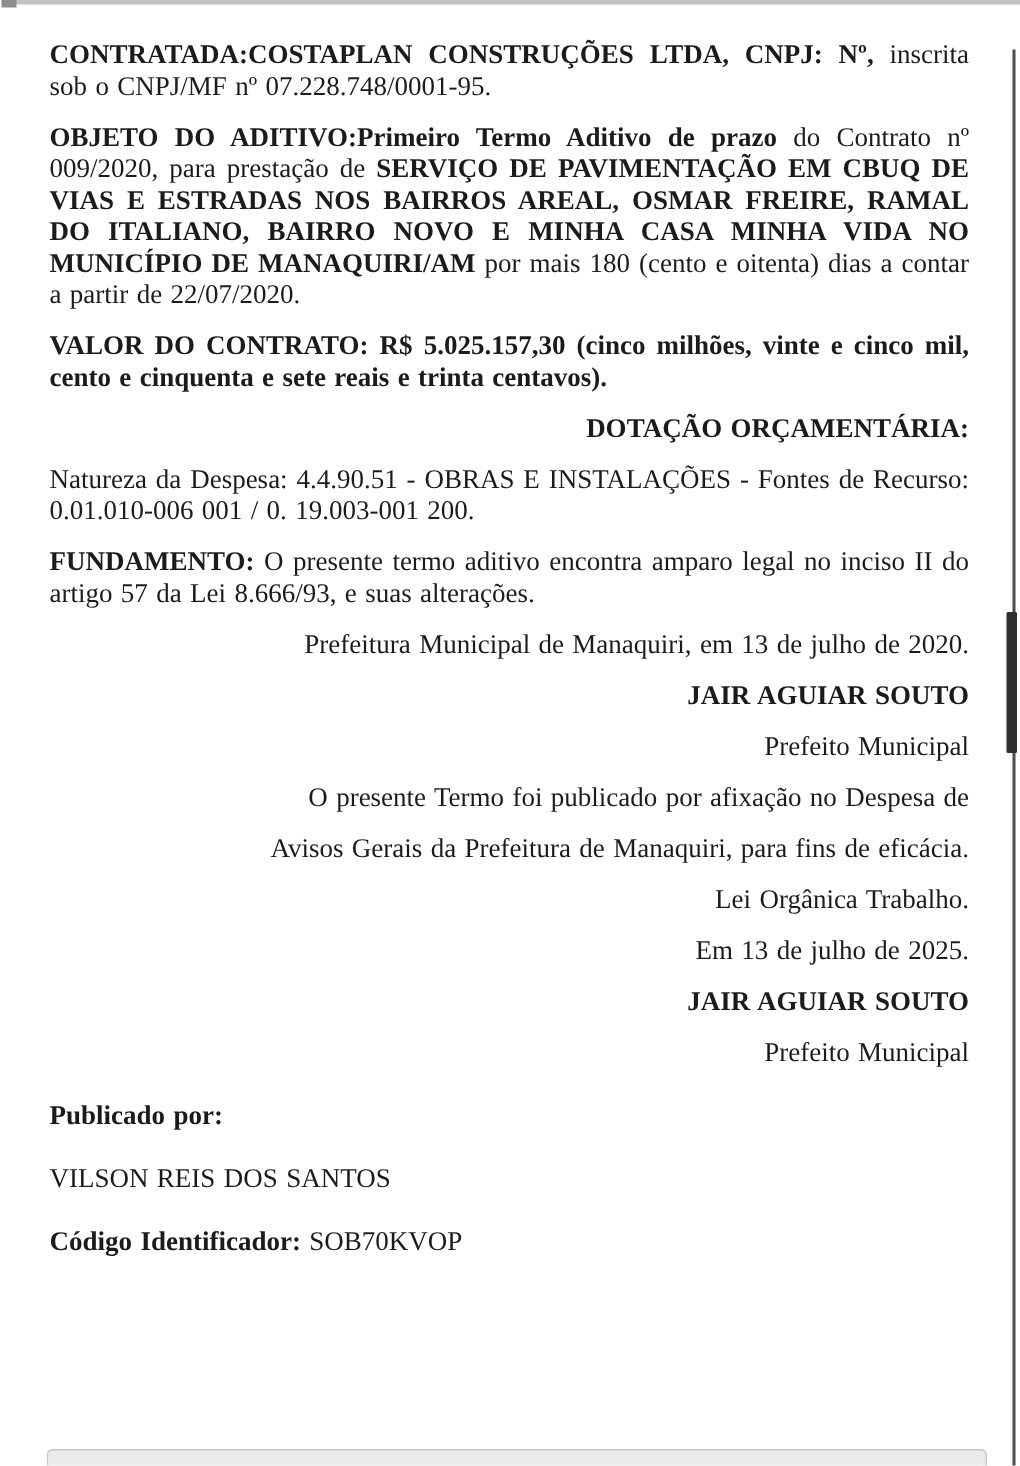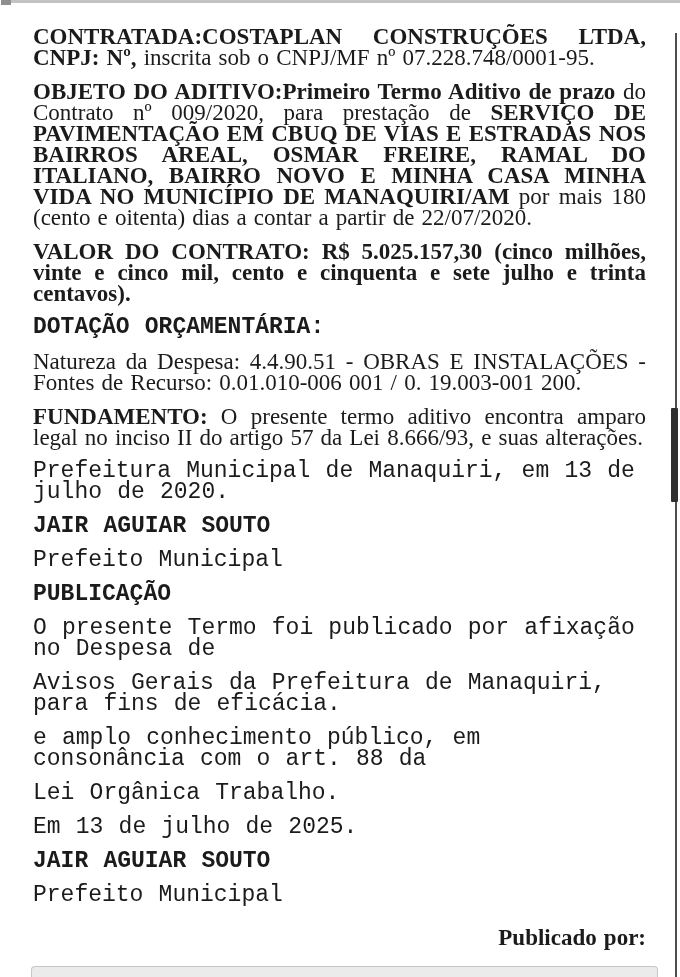--- a/index.html
+++ b/index.html
@@ -56,53 +56,52 @@
     box-sizing: border-box;
   }
   
   .doc {
     position: absolute;
     left: 33px; top: 26px;
     width: 613px;
   }
   p.para {
     margin: 0 0 13px 0;
-    font-size: 23px;
+    font-size: 18px;
     line-height: 21px;
     text-align: justify;
     word-spacing: 0.06em;
   }
-  p.para.left  { text-align: left; font-family: Liberation Mono, monospace; }
-  p.para.right { text-align: right; margin-top: 21px; }
+  p.para.left  { text-align: right; }
+  p.para.right { text-align: left; margin-top: 21px; }
   p.para.tight { margin-bottom: 0; }
   .b { font-weight: bold; }
 </style>
 </head>
 <body style="background: rgb(255, 255, 255); color: rgb(27, 27, 27);">
 
 <div class="stage">
   <div class="top-divider" style="background: rgb(195, 195, 195);"></div>
   <div class="top-divider-cap" style="background: rgb(142, 142, 142);"></div>
   <div class="doc">
       <p class="para"><span class="b">CONTRATADA:COSTAPLAN CONSTRUÇÕES LTDA, CNPJ: Nº,</span><span> inscrita sob o CNPJ/MF nº 07.228.748/0001-95.</span></p>
       <p class="para"><span class="b">OBJETO DO ADITIVO:Primeiro Termo Aditivo de prazo</span><span> do Contrato nº 009/2020, para prestação de </span><span class="b">SERVIÇO DE PAVIMENTAÇÃO EM CBUQ DE VIAS E ESTRADAS NOS BAIRROS AREAL, OSMAR FREIRE, RAMAL DO ITALIANO, BAIRRO NOVO E MINHA CASA MINHA VIDA NO MUNICÍPIO DE MANAQUIRI/AM</span><span> por mais 180 (cento e oitenta) dias a contar a partir de 22/07/2020.</span></p>
-      <p class="para"><span class="b">VALOR DO CONTRATO: R$ 5.025.157,30 (cinco milhões, vinte e cinco mil, cento e cinquenta e sete julho e trinta centavos).</span></p>
+      <p class="para"><span class="b">VALOR DO CONTRATO: R$ 5.025.157,30 (cinco milhões, vinte e cinco mil, cento e cinquenta e sete reais e trinta centavos).</span></p>
       <p class="para left"><span class="b">DOTAÇÃO ORÇAMENTÁRIA:</span></p>
       <p class="para"><span>Natureza da Despesa: 4.4.90.51 - OBRAS E INSTALAÇÕES - Fontes de Recurso: 0.01.010-006 001 / 0. 19.003-001 200.</span></p>
       <p class="para"><span class="b">FUNDAMENTO:</span><span> O presente termo aditivo encontra amparo legal no inciso II do artigo 57 da Lei 8.666/93, e suas alterações.</span></p>
       <p class="para left"><span>Prefeitura Municipal de Manaquiri, em 13 de julho de 2020.</span></p>
       <p class="para left"><span class="b">JAIR AGUIAR SOUTO</span></p>
       <p class="para left"><span>Prefeito Municipal</span></p>
-      <p class="para left"><span class="b">PUBLICAÇÃO</span></p>
       <p class="para left"><span>O presente Termo foi publicado por afixação no Despesa de</span></p>
       <p class="para left"><span>Avisos Gerais da Prefeitura de Manaquiri, para fins de eficácia.</span></p>
-      <p class="para left"><span>e amplo conhecimento público, em consonância com o art. 88 da</span></p>
       <p class="para left"><span>Lei Orgânica Trabalho.</span></p>
       <p class="para left"><span>Em 13 de julho de 2025.</span></p>
       <p class="para left"><span class="b">JAIR AGUIAR SOUTO</span></p>
       <p class="para left"><span>Prefeito Municipal</span></p>
       <p class="para right tight"><span class="b">Publicado por:</span></p>
       <p class="para right tight"><span>VILSON REIS DOS SANTOS</span></p>
+      <p class="para right tight"><span class="b">Código Identificador:</span><span> SOB70KVOP</span></p>
     </div>
   <div class="right-border" style="background: rgb(77, 77, 77);"></div>
   <div class="v-thumb" style="background: rgb(47, 47, 47);"></div>
   <div class="h-scrollbar" style="background: rgb(235, 235, 235); border-color: rgb(198, 198, 198);"></div>
 </div>
 
 </body></html>

